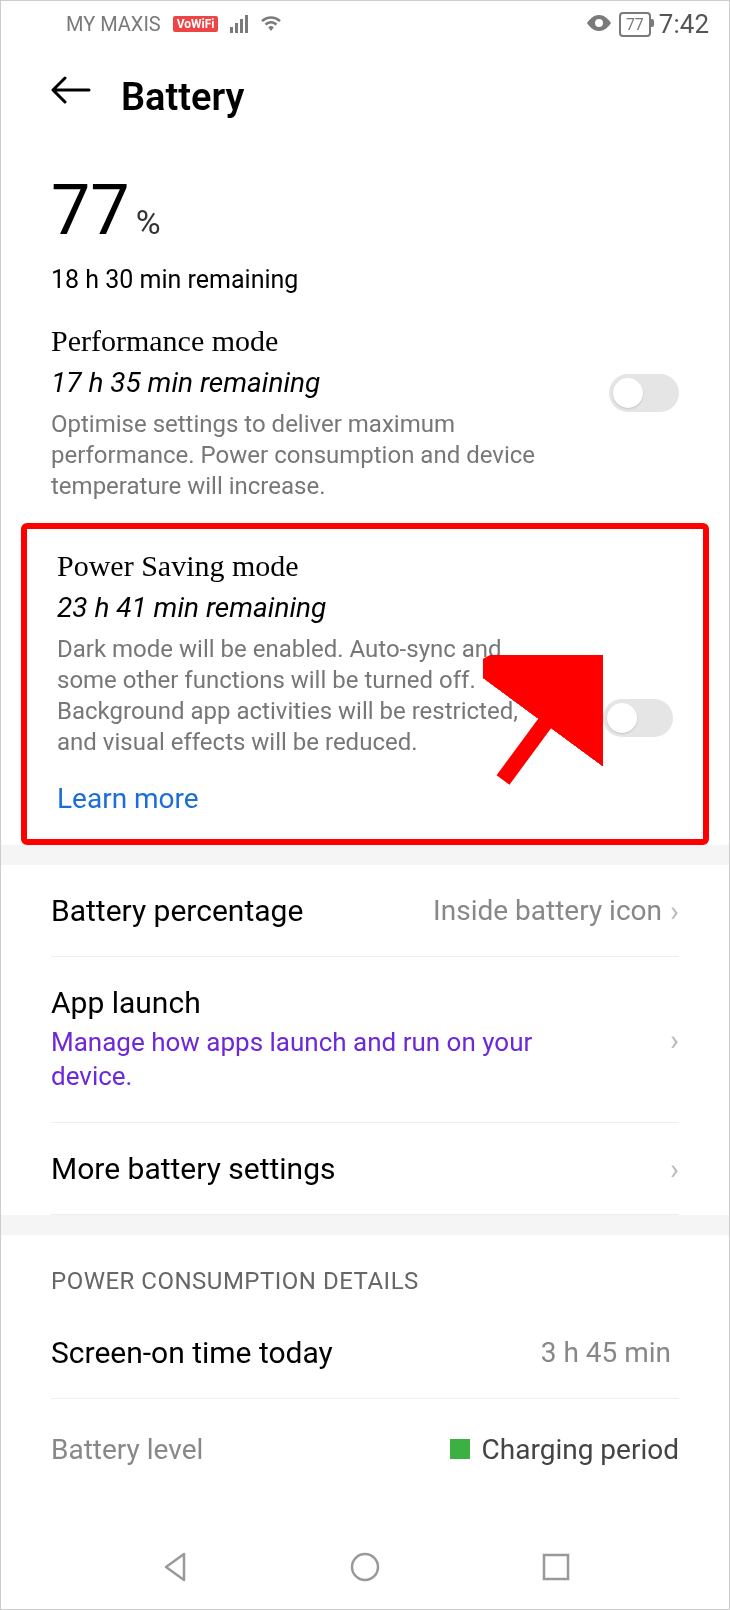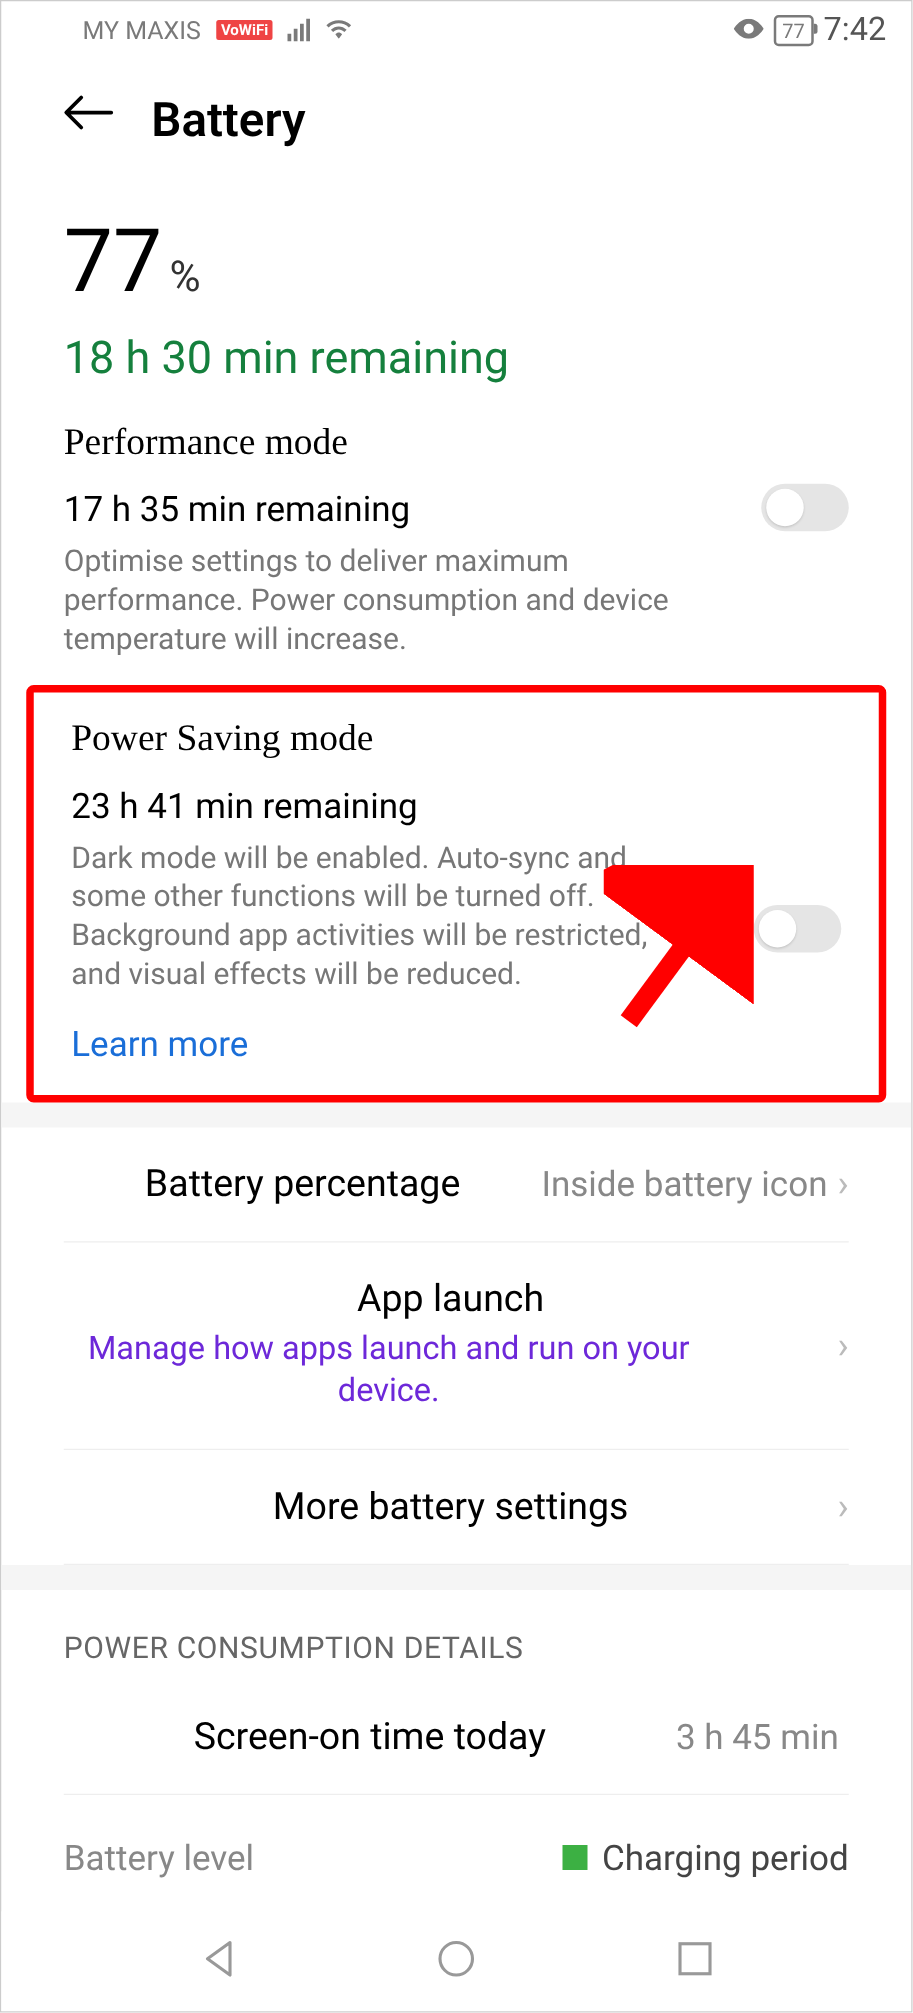--- a/index.html
+++ b/index.html
@@ -56,24 +56,24 @@
     display: flex;
     align-items: flex-start;
     padding: 30px 50px 20px 50px;
     gap: 30px;
   }
   .page-title { font-size: 38px; font-weight: 600; color:#000; }
   .content { padding: 0 50px; }
   .battery-big { display:flex; align-items:baseline; gap:6px; margin-top:30px; }
   .battery-num { font-size: 70px; font-weight: 400; color:#000; }
   .battery-pct { font-size: 34px; color:#333; }
-  .remaining-main { font-size: 36px; color:#15803d; margin-top:14px; }
+  .remaining-main { font-size: 25px; color:#000000; margin-top:14px; }
   .section { padding-top: 30px; position: relative; }
   .section-title { font-size: 30px; font-weight:500; color:#000;font-family:Liberation Serif, serif; }
-  .section-remaining { font-size: 28px; color:#000; margin-top:20px; }
+  .section-remaining { font-size: 28px; color:#000; margin-top:8px;font-style:italic; }
   .section-desc { font-size: 24px; color:#777; margin-top:10px; line-height:1.3; max-width:500px; }
   .learn-more { font-size: 28px; color:#1a6ed8; margin-top:24px; display:inline-block; }
   .toggle {
     position:absolute;
     right:0;
     width:70px; height:38px;
     background:#e5e5e5;
     border-radius:20px;
   }
   .toggle::after{
@@ -99,21 +99,20 @@
     right:70px; bottom:30px;
     width:120px; height:130px;
   }
   .divider { height:20px; background:#f5f5f5; margin: 0 -50px; }
   .row {
     display:flex;
     justify-content:space-between;
     align-items:center;
     padding: 28px 0;
     border-bottom:1px solid #eee;
-    text-align:center;
   }
   .row:last-child { border-bottom:none; }
   .row-left { flex:1; }
   .row-title { font-size:30px; color:#000; }
   .row-desc { font-size:26px; color:#6d28d9; margin-top:6px; line-height:1.3; max-width:520px; }
   .row-value { font-size:28px; color:#888; margin-right:8px; }
   .chevron { color:#bbb; font-size:30px; }
   .section-header {
     font-size:24px; color:#666; letter-spacing:0.5px;
     padding: 32px 0 12px 0;

